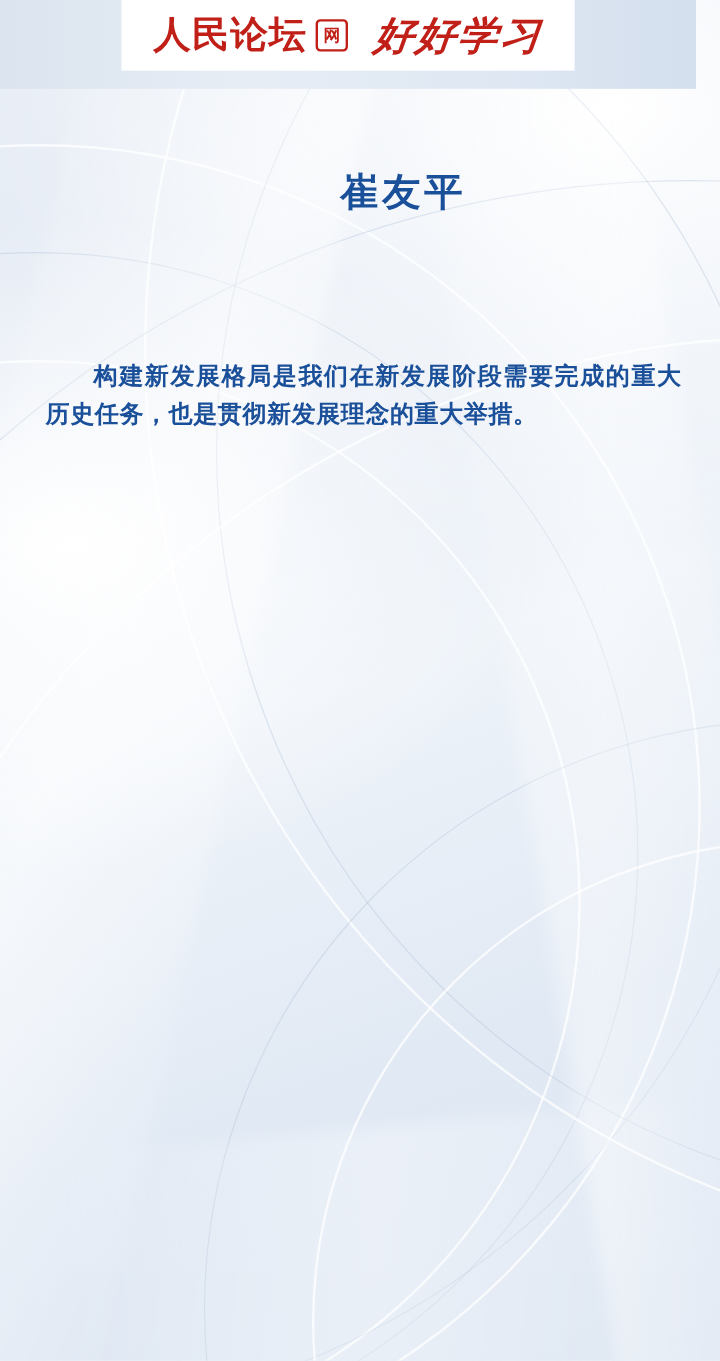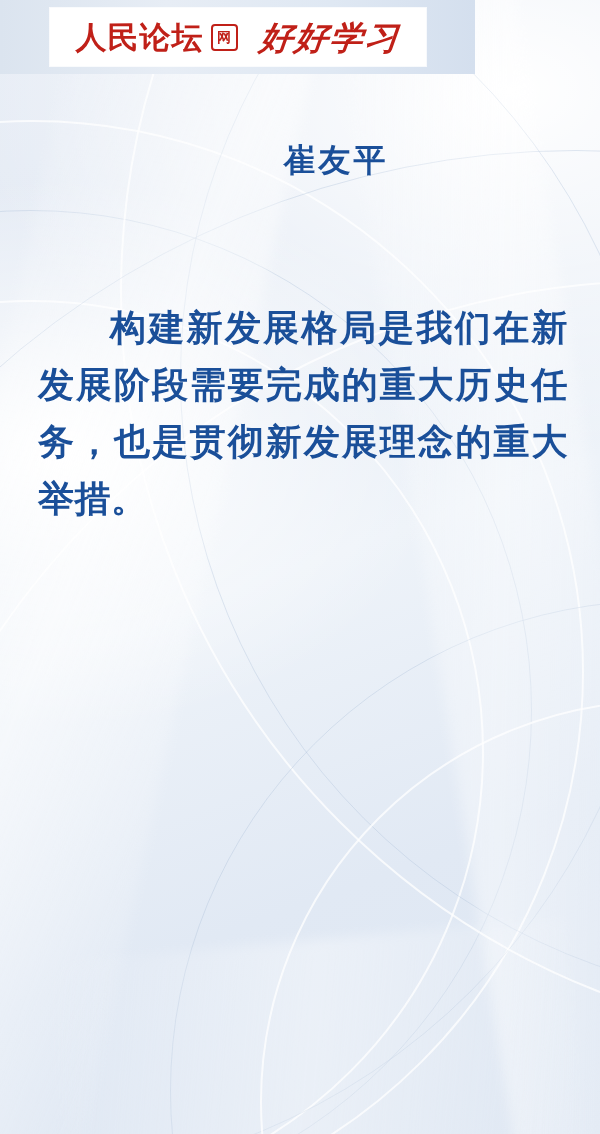--- a/index.html
+++ b/index.html
@@ -57,25 +57,24 @@
   }
   .s1 { width: 240px; height: 1400px; left: -40px; top: -120px; transform: rotate(12deg); opacity: .55; }
   .s2 { width: 180px; height: 1400px; left: 420px; top: -160px; transform: rotate(-9deg); opacity: .45; }
   .s3 { width: 520px; height: 300px; left: 60px; top: 940px; transform: rotate(-5deg); opacity: .4; }
 
   
   .header {
     position: absolute;
     left: 0;
     top: 0;
-    width: 475px;
+    width: 580px;
     height: 74px;
     background: linear-gradient(90deg, #dbe4ef 0%, #e7edf5 35%, #dfe8f3 70%, #d4dfee 100%);
     display: flex;
-    align-items: center;
     justify-content: center;
   }
   .header-inner {
     display: flex;
     align-items: center;
     gap: 22px;
     background: #ffffff;
     height: 58px;
     padding: 0 26px;
     box-shadow: 0 0 0 1px rgba(255,255,255,0.8);
@@ -145,23 +144,23 @@
   }
 
   
   .content {
     position: absolute;
     left: 38px;
     top: 300px;
     width: 530px;
   }
   .para {
-    font-family: Liberation Serif, serif;
-    font-weight: 700;
-    font-size: 36px;
+    font-family: Liberation Mono, monospace;
+    font-weight: 700;
+    font-size: 20px;
     line-height: 1.58;
     color: #1a4f99;
     text-indent: 2em;
     letter-spacing: 0.5px;
     margin: 0 0 14px 0;
     text-align: justify;
     text-justify: inter-ideograph;
   }
 </style>
 </head>

